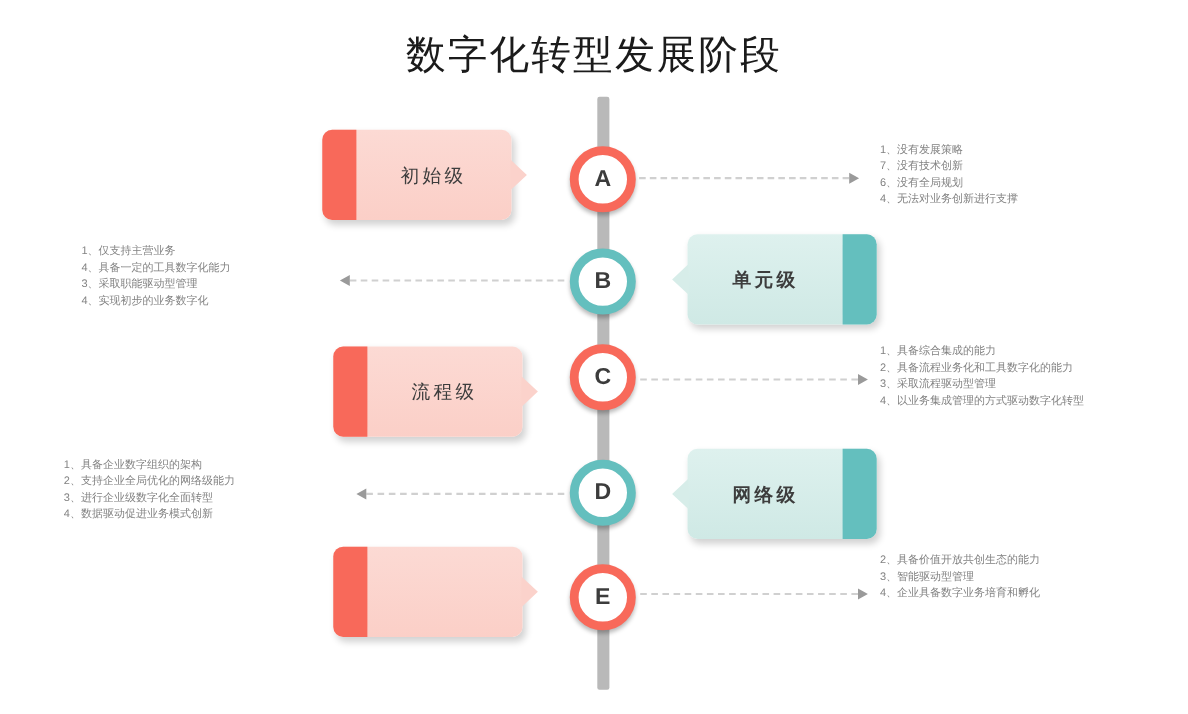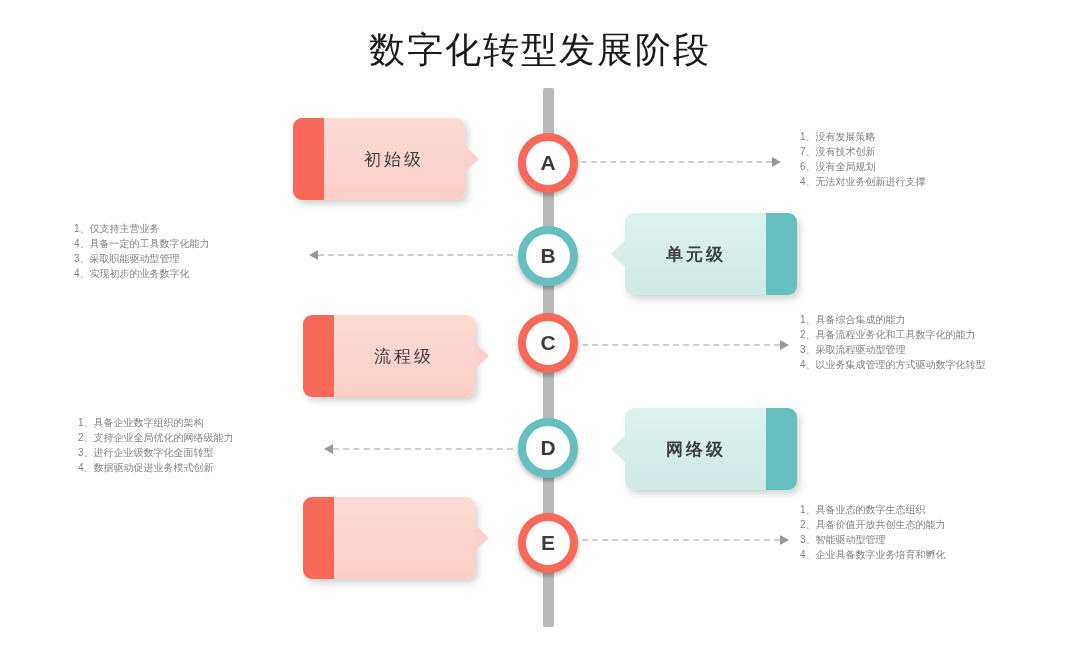--- a/index.html
+++ b/index.html
@@ -60,21 +60,21 @@
   .conn-b{left:318px;top:254px;width:195px;}
   .conn-c{left:582px;top:344px;width:198px;}
   .conn-d{left:333px;top:448px;width:180px;}
   .conn-e{left:582px;top:539px;width:198px;}
 
   
   .desc{position:absolute;font-size:10px;line-height:15px;color:#828282;white-space:nowrap;}
   .desc-a{left:800px;top:129px;}
   .desc-b{left:74px;top:221px;}
   .desc-c{left:800px;top:312px;}
-  .desc-d{left:78px;top:415px;}
+  .desc-d{left:58px;top:415px;}
   .desc-e{left:800px;top:502px;}
 </style>
 </head>
 <body>
 
 <div class="canvas">
 
   <div class="title">数字化转型发展阶段</div>
 
   <div class="timeline"></div>
@@ -155,19 +155,18 @@
     <span class="strip"></span>
     <span class="tip tip-right"></span>
   </div>
   <div class="circle coral circle-e">
     <span>E</span>
   </div>
   <div class="connector conn-e">
     <span class="ah ah-right"></span>
   </div>
   <div class="desc desc-e">
-    <div>1、具备业态的数字生态组织</div>
     <div>2、具备价值开放共创生态的能力</div>
     <div>3、智能驱动型管理</div>
     <div>4、企业具备数字业务培育和孵化</div>
   </div>
 
 </div>
 
 </body></html>

